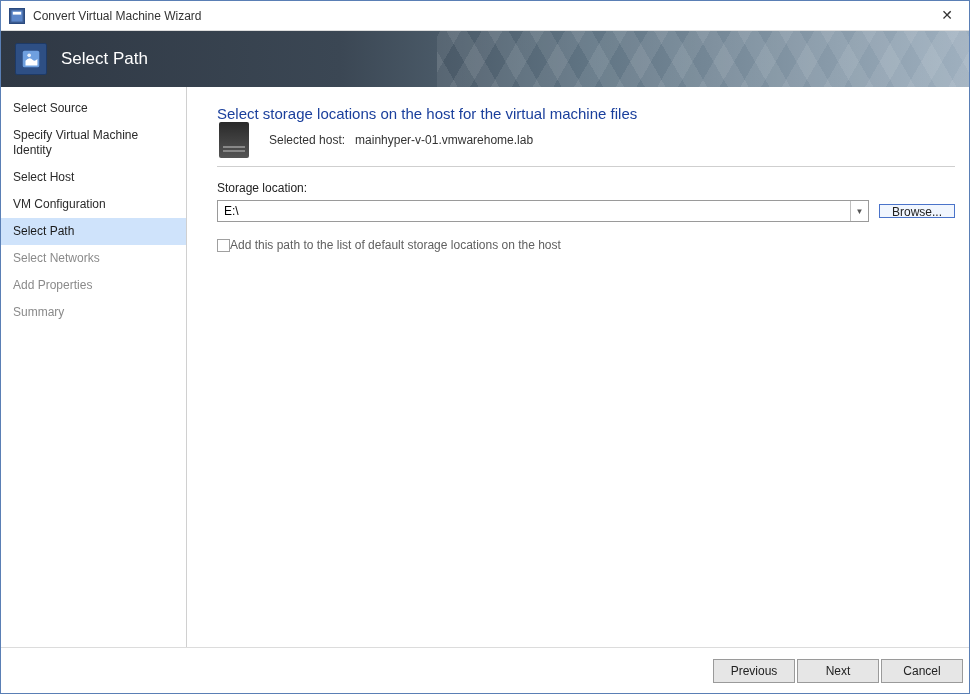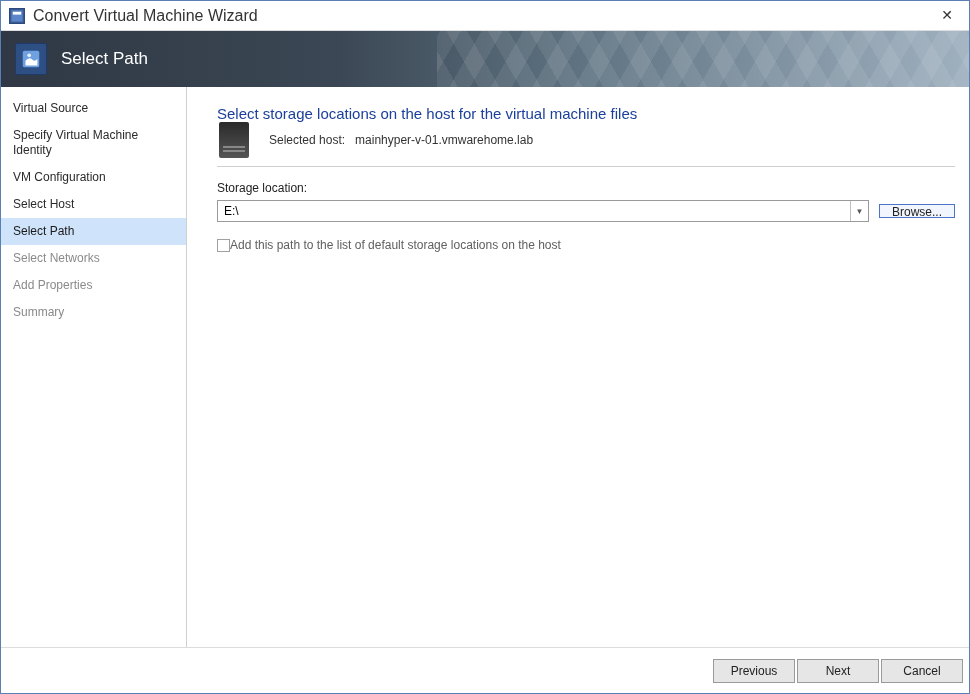--- a/index.html
+++ b/index.html
@@ -26,21 +26,21 @@
       height: 16px;
       background: #3a5a8f;
       margin-right: 8px;
       display: inline-flex;
       align-items: center;
       justify-content: center;
       color: #fff;
       font-size: 10px;
       border: 1px solid #2a4a7f;
     }
-    .titlebar .title { color: #333; font-size: 16px; }
+    .titlebar .title { color: #333; font-size: 12px; }
     .titlebar .close {
       position: absolute;
       right: 10px;
       top: 6px;
       font-size: 14px;
       color: #333;
       cursor: pointer;
       width: 24px;
       text-align: center;
     }
@@ -230,24 +230,24 @@
         <rect x="3" y="3" width="18" height="18" rx="2" fill="#6fa0df"></rect>
         <path d="M6 14 Q10 9 14 13 Q16 15 19 12 L19 19 L6 19 Z" fill="#fff"></path>
         <circle cx="10" cy="8" r="2" fill="#fff" opacity="0.85"></circle>
       </svg>
   </div>
   <div class="step-title">Select Path</div>
 </div>
 
 <div class="body">
   <div class="sidebar">
-    <div class="step done">Virtual Source</div>
+    <div class="step done">Select Source</div>
     <div class="step done">Specify Virtual Machine Identity</div>
+    <div class="step done">Select Host</div>
     <div class="step done">VM Configuration</div>
-    <div class="step done">Select Host</div>
     <div class="step active">Select Path</div>
     <div class="step future">Select Networks</div>
     <div class="step future">Add Properties</div>
     <div class="step future">Summary</div>
   </div>
 
   <div class="content">
     <div class="heading">Select storage locations on the host for the virtual machine files</div>
 
     <div class="host-row">

